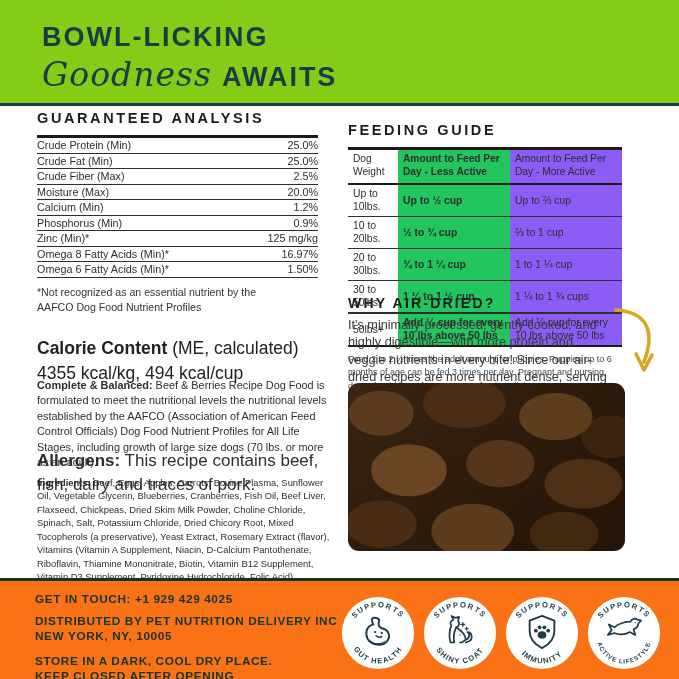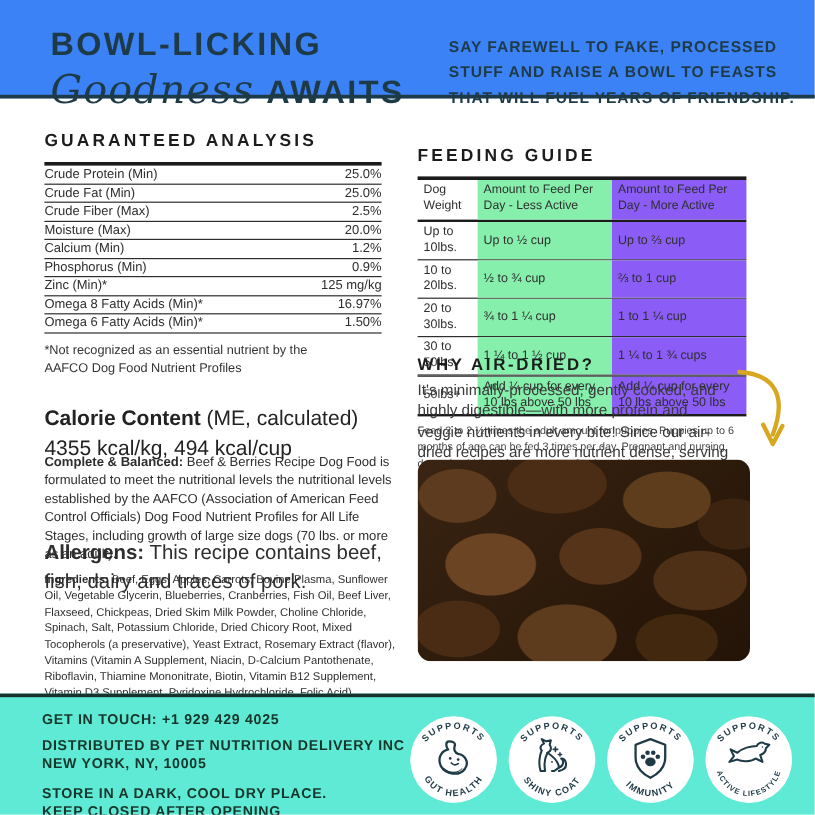--- a/index.html
+++ b/index.html
@@ -8,22 +8,22 @@
     font-family:"Liberation Sans", sans-serif;
     background:#ffffff;
     position:relative;
     overflow:hidden;
     color:#2e2e2e;
   }
   .page { position:absolute; inset:0; }
 
   
   .hero {
-    position:absolute; left:0; top:0; width:679px; height:82px;
-    background:#3b82f6;
+    position:absolute; left:0; top:0; width:679px; height:106px;
+    background:#84cc16;
     border-bottom:3px solid #1e3a46;
   }
   .hero-left { position:absolute; left:42px; top:22px; color:#1e3a46; }
   .hero-title1 { font-size:27px; font-weight:bold; letter-spacing:2px; }
   .hero-title2 { margin-top:2px; display:flex; align-items:baseline; gap:10px; }
   .hero-script { font-family:"DejaVu Serif", serif; font-style:italic; font-size:33px; letter-spacing:1px; }
   .hero-awaits { font-size:27px; font-weight:bold; letter-spacing:2px; }
   .hero-right { position:absolute; left:374px; top:28px; width:290px; color:#1e3a46;
     font-size:13px; font-weight:bold; letter-spacing:0.8px; line-height:1.65; }
 
@@ -50,21 +50,21 @@
   
   .fg { position:absolute; left:348px; top:122px; width:274px; }
   .fg-table { margin-top:9px; border-top:3px solid #1b1b1b; border-bottom:2.5px solid #1b1b1b; }
   .fg-r { display:grid; grid-template-columns:50px 112px 112px; }
   .fg-head { border-bottom:2.6px solid #1b1b1b; }
   .fg-head .c { font-size:10.2px; color:#2e2e2e; padding:3px 5px 4px 5px; line-height:1.25; }
   .fg-row { border-bottom:1.6px solid #2e2e2e; }
   .fg-row:last-child { border-bottom:none; }
   .fg-row.thick-top { border-top:1px solid #2e2e2e; }
   .fg-row .c { font-size:10.4px; color:#2e2e2e; padding:2.5px 5px; line-height:1.25; display:flex; align-items:center; }
-  .c.blue { background:#86efac; }
+  .c.blue { background:#22c55e;font-weight:bold; }
   .c.yellow { background:#8b5cf6; }
   .fg-note { margin-top:6px; font-size:9px; line-height:1.5; color:#474747; width:277px; }
 
   
   .why { position:absolute; left:348px; top:295px; width:276px; }
   .why-title { font-size:14px; font-weight:bold; letter-spacing:2.2px; color:#1c1c1c; }
   .why-text { margin-top:6px; width:262px; font-size:12.7px; line-height:1.36; color:#3a3a3a; }
   .arrow-svg { position:absolute; left:608px; top:300px; }
 
   
@@ -81,21 +81,21 @@
       radial-gradient(66px 42px at 85% 60%, #4e3016 0 58%, transparent 60%),
       radial-gradient(60px 40px at 12% 84%, #492c13 0 58%, transparent 60%),
       radial-gradient(70px 46px at 45% 88%, #5d3b1d 0 58%, transparent 60%),
       radial-gradient(58px 38px at 78% 90%, #42280f 0 58%, transparent 60%),
       linear-gradient(140deg, #3a2413 0%, #2c1a0b 55%, #241407 100%);
   }
 
   
   .footer {
     position:absolute; left:0; top:578px; width:679px; height:101px;
-    background:#5eead4; border-top:3px solid #17322c;
+    background:#f97316; border-top:3px solid #17322c;
   }
   .foot-text { position:absolute; left:35px; top:11px; color:#16352b;
     font-weight:bold; letter-spacing:0.6px; }
   .ft-line { font-size:11.8px; line-height:1.32; }
   .gap-a { margin-top:6px; }
   .gap-b { margin-top:9px; }
 
   .badges { position:absolute; left:340px; top:14px; display:flex; gap:6px; }
   .badge svg { display:block; }
 </style>
@@ -104,25 +104,20 @@
 
 <div class="page">
 
   <div class="hero">
     <div class="hero-left">
       <div class="hero-title1">BOWL-LICKING</div>
       <div class="hero-title2">
         <span class="hero-script">Goodness</span>
         <span class="hero-awaits">AWAITS</span>
       </div>
-    </div>
-    <div class="hero-right">
-      <div>SAY FAREWELL TO FAKE, PROCESSED</div>
-      <div>STUFF AND RAISE A BOWL TO FEASTS</div>
-      <div>THAT WILL FUEL YEARS OF FRIENDSHIP.</div>
     </div>
   </div>
 
   <div class="ga">
     <div class="sec-title">GUARANTEED ANALYSIS</div>
     <div class="ga-table">
       <div class="ga-row">
           <span>Crude Protein (Min)</span>
           <span class="val">25.0%</span>
         </div>

